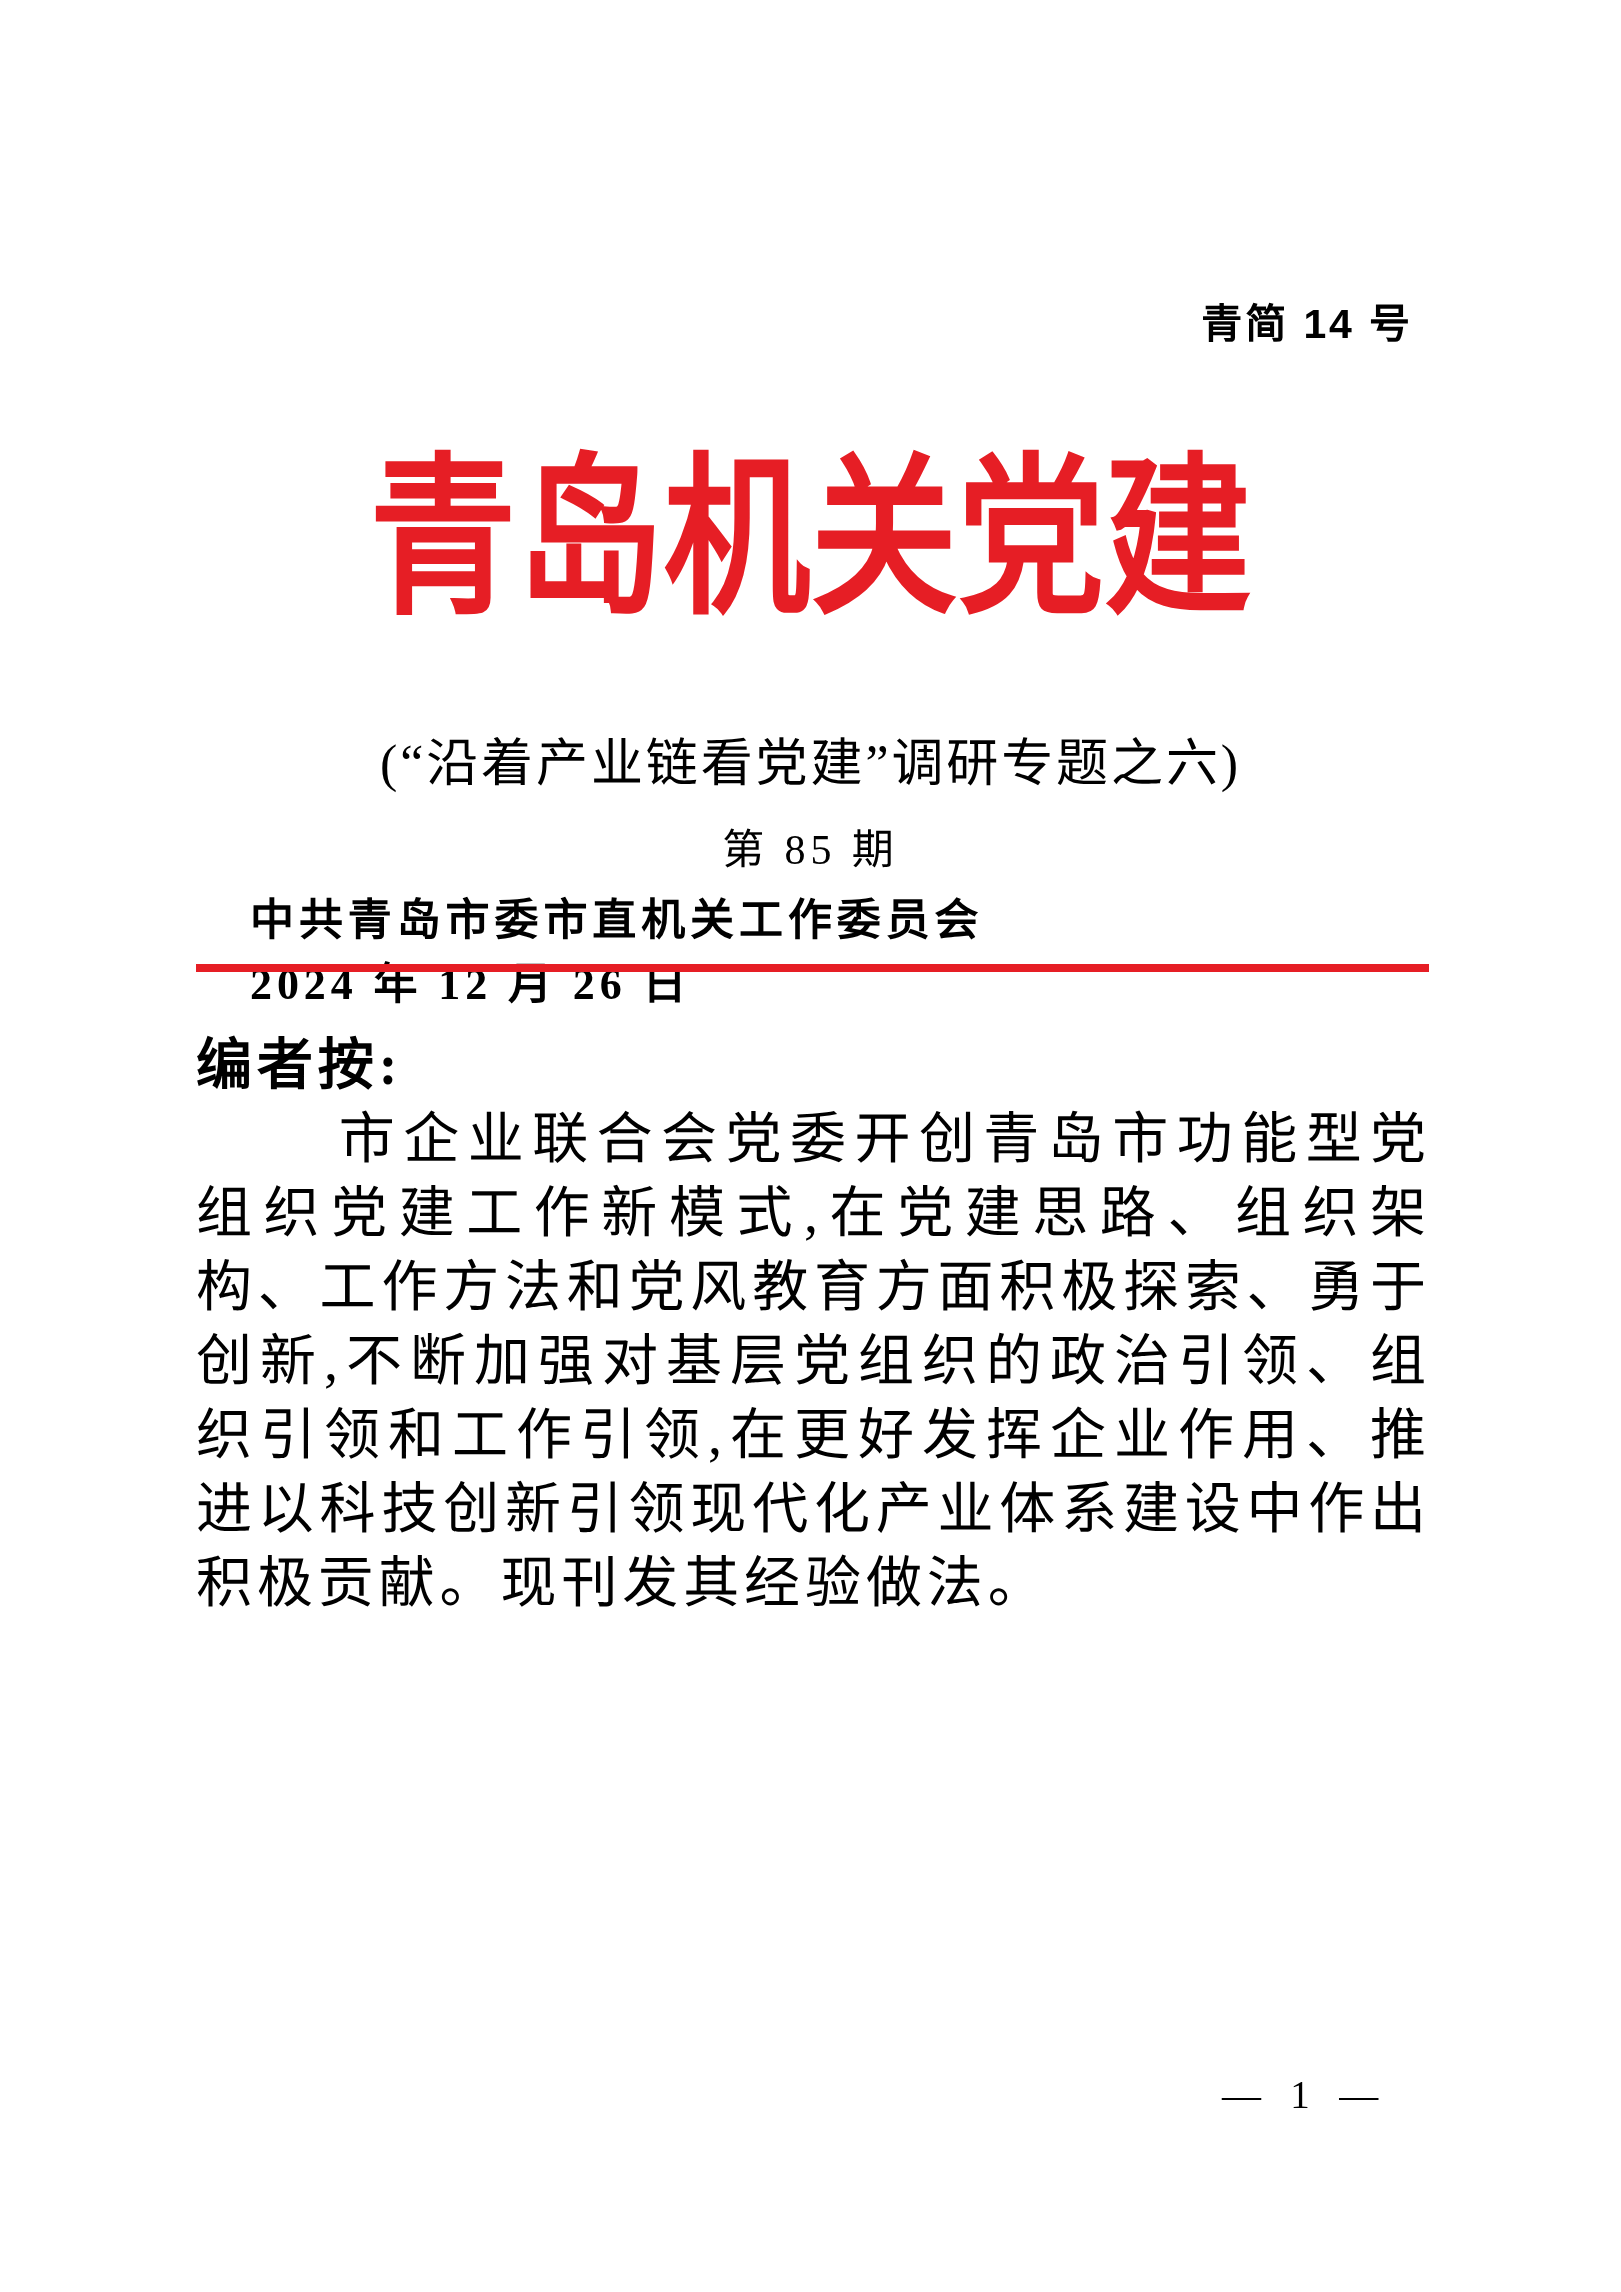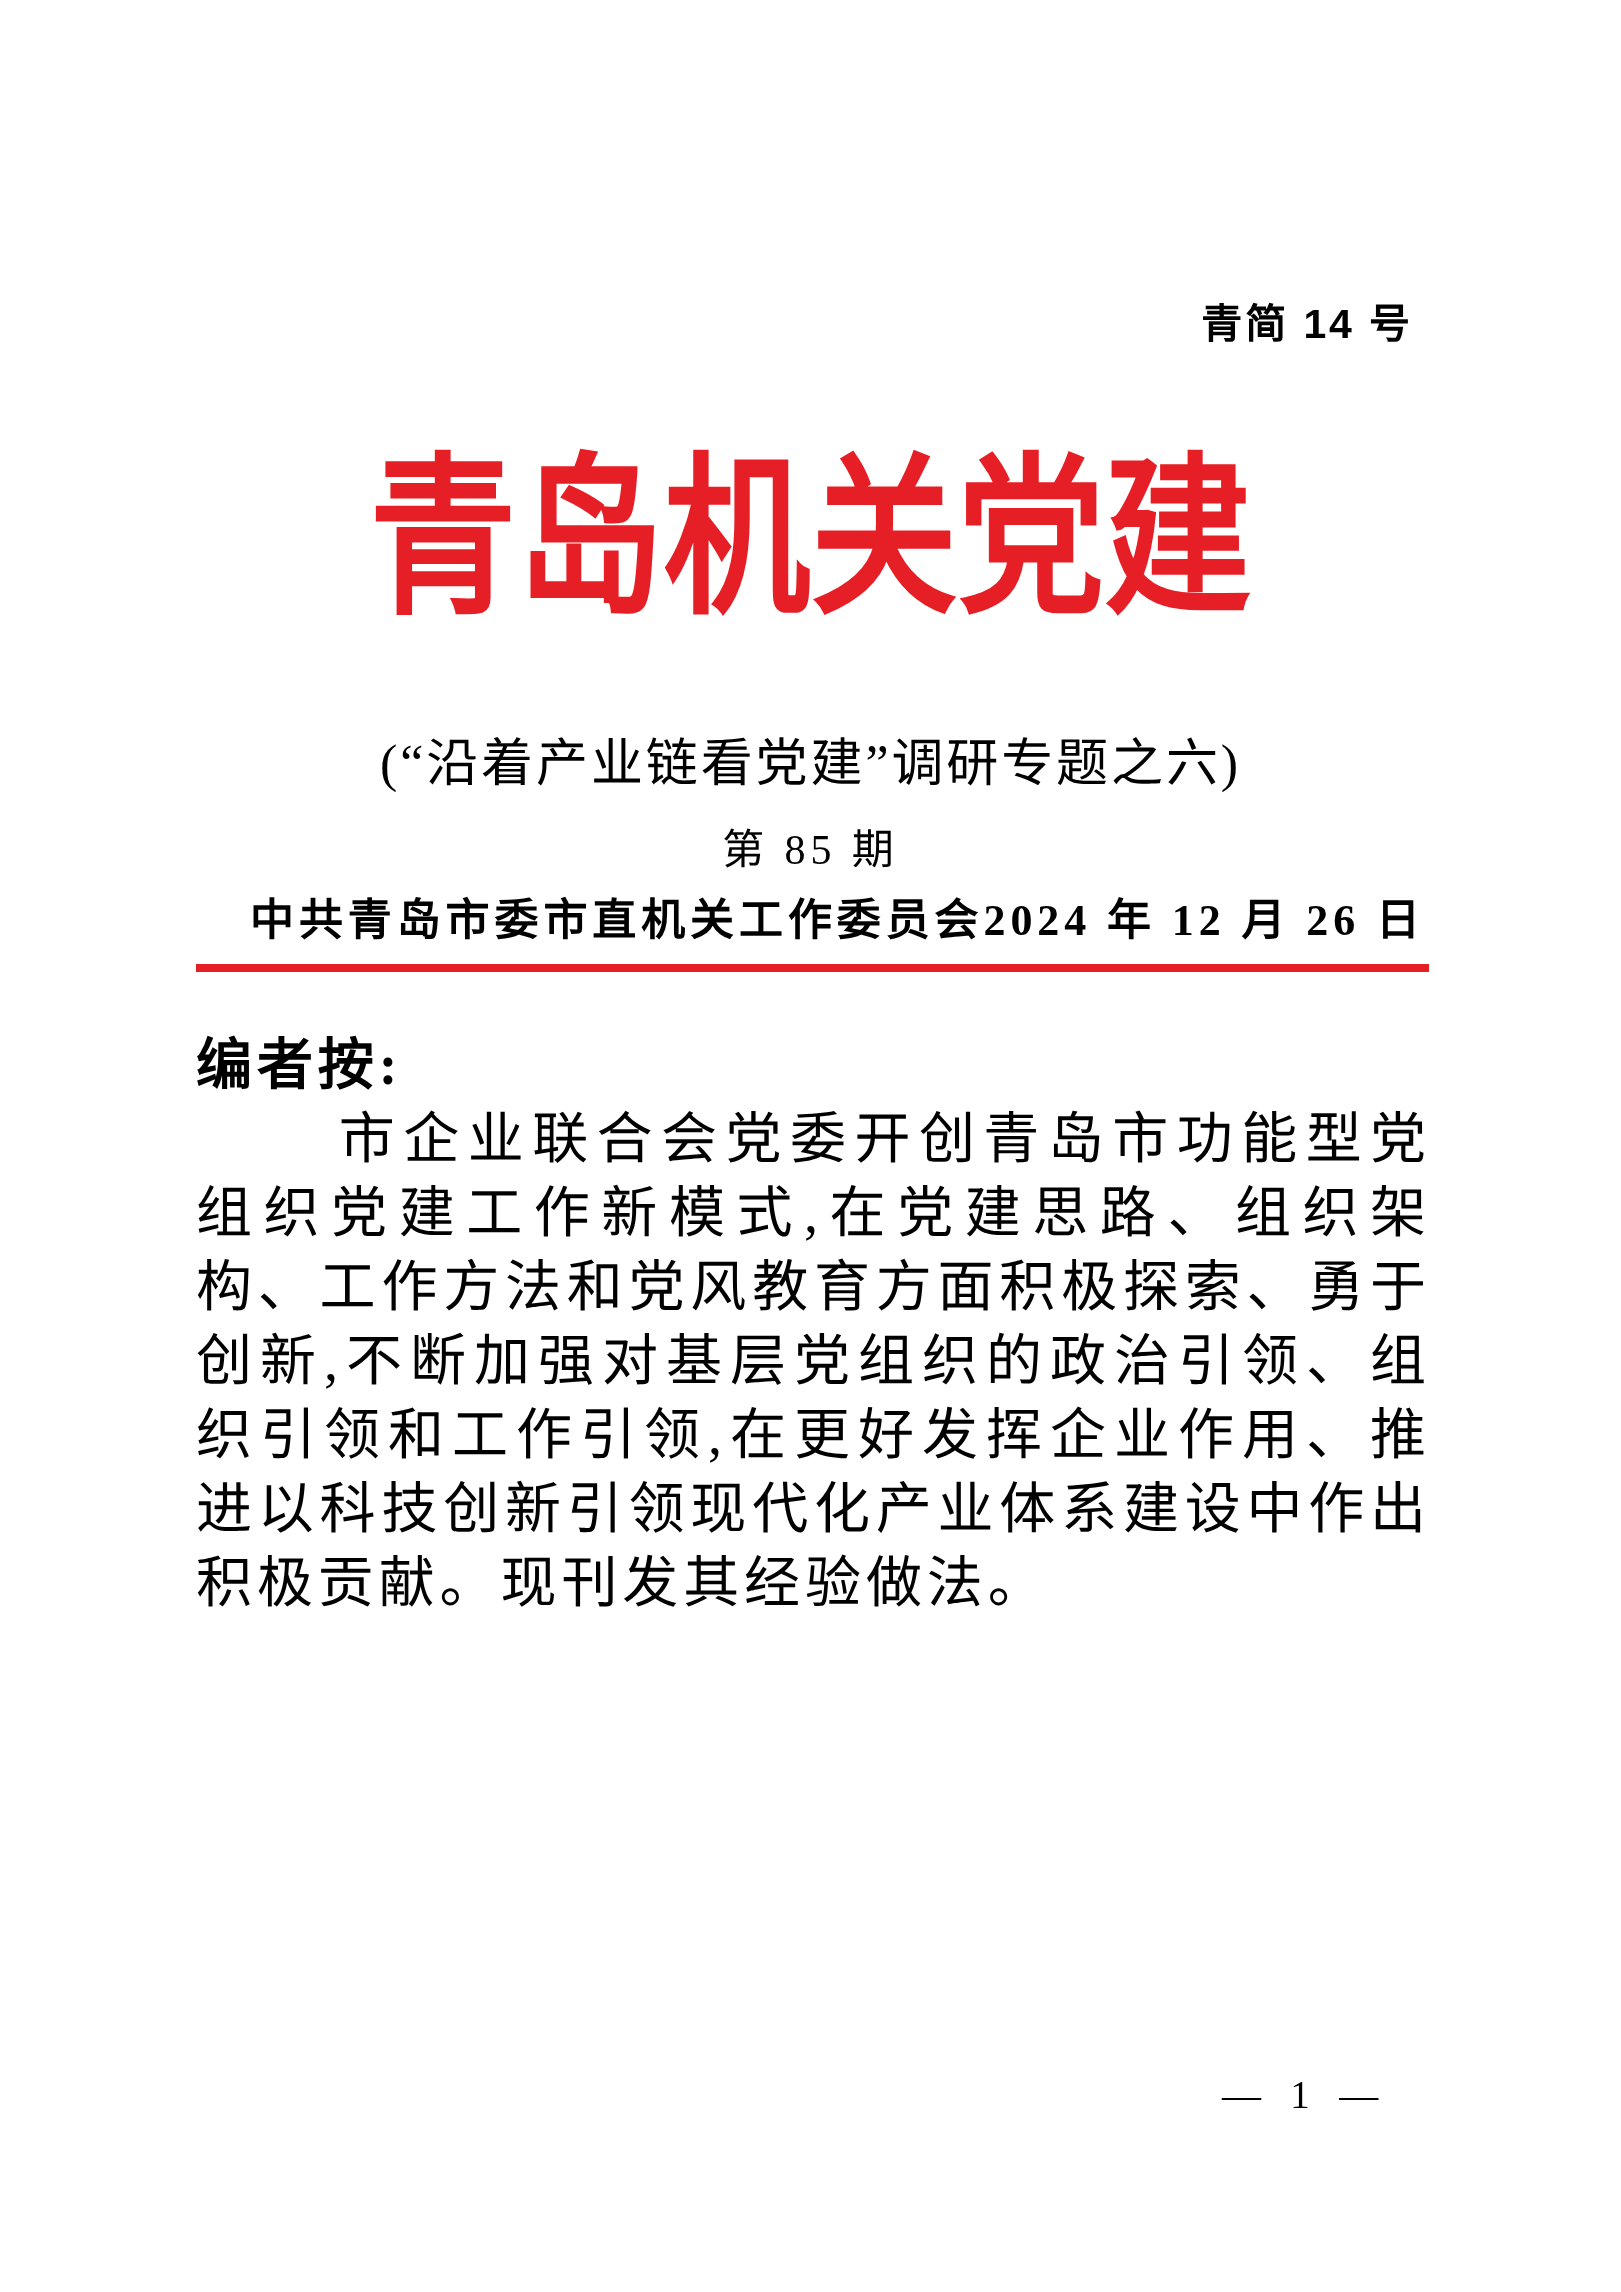--- a/index.html
+++ b/index.html
@@ -65,20 +65,21 @@
     top: 884px;
     left: 250px;
     right: 239px;
     display: flex;
     justify-content: space-between;
     align-items: baseline;
     font-size: 44px;
     font-weight: 600;
     letter-spacing: 4.9px;
     white-space: nowrap;
+    flex-direction: column;
   }
   .red-rule {
     position: absolute;
     top: 964px;
     left: 196px;
     right: 192px;
     height: 7.8px;
     background: var(--accent, #e61e25);
   }
   .body-block {

